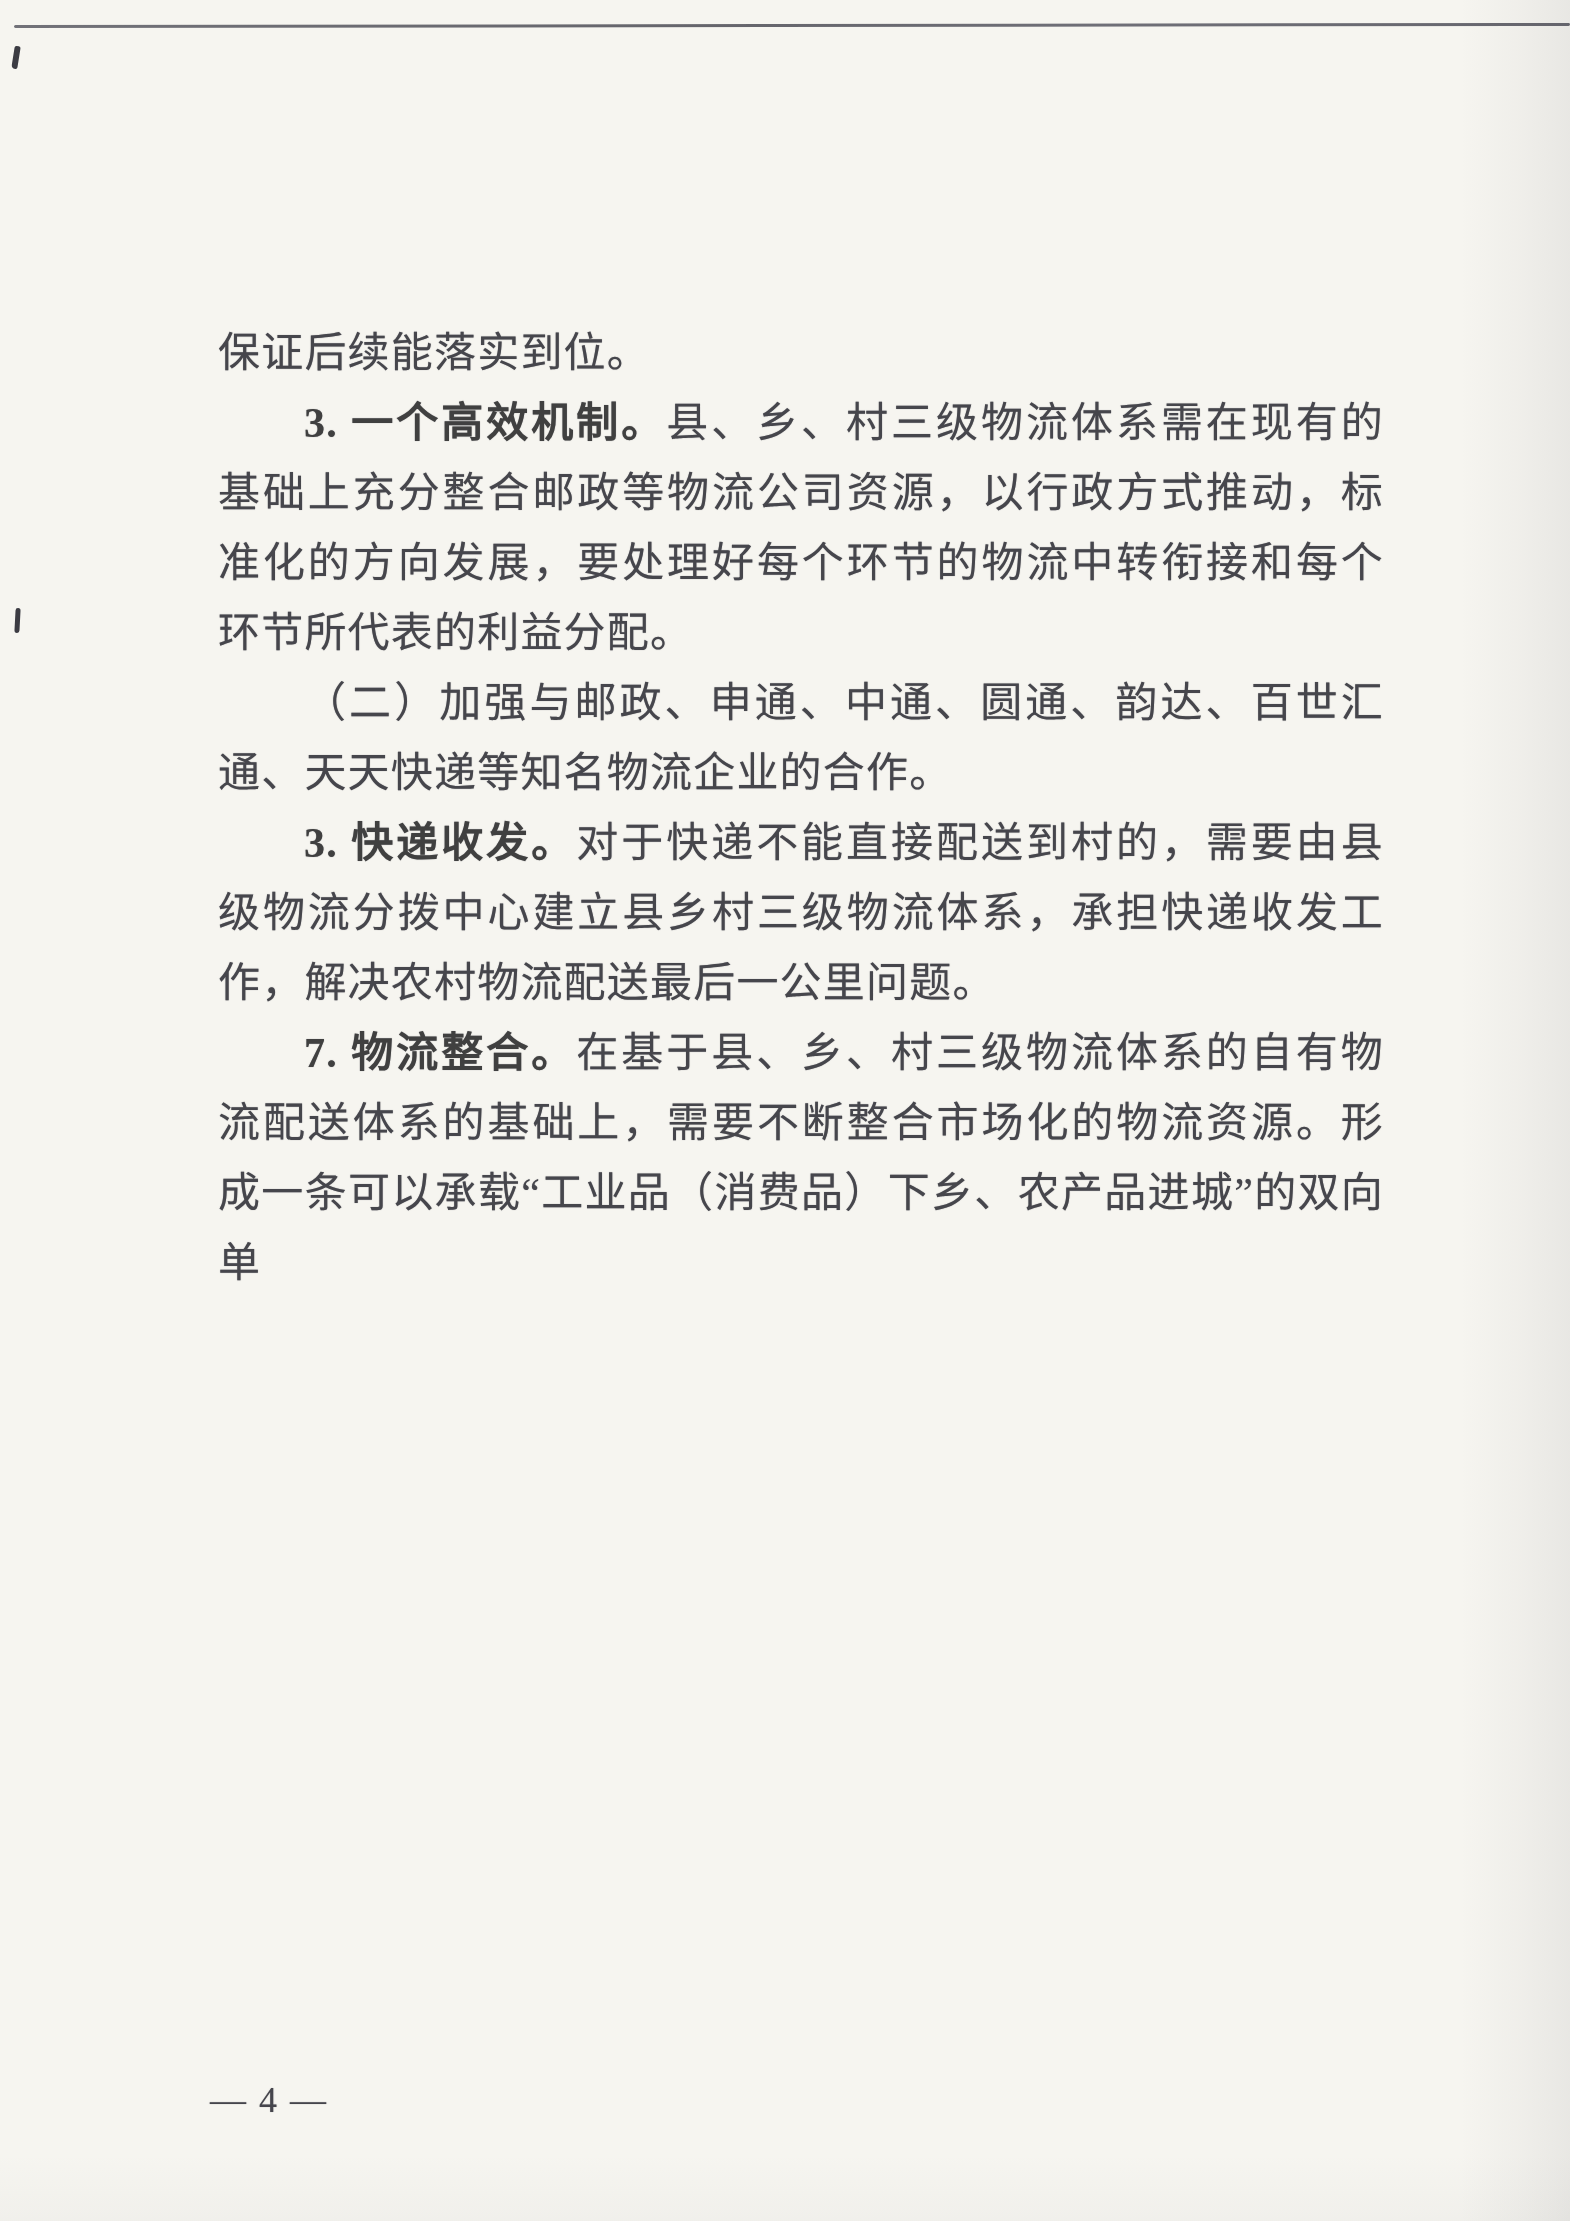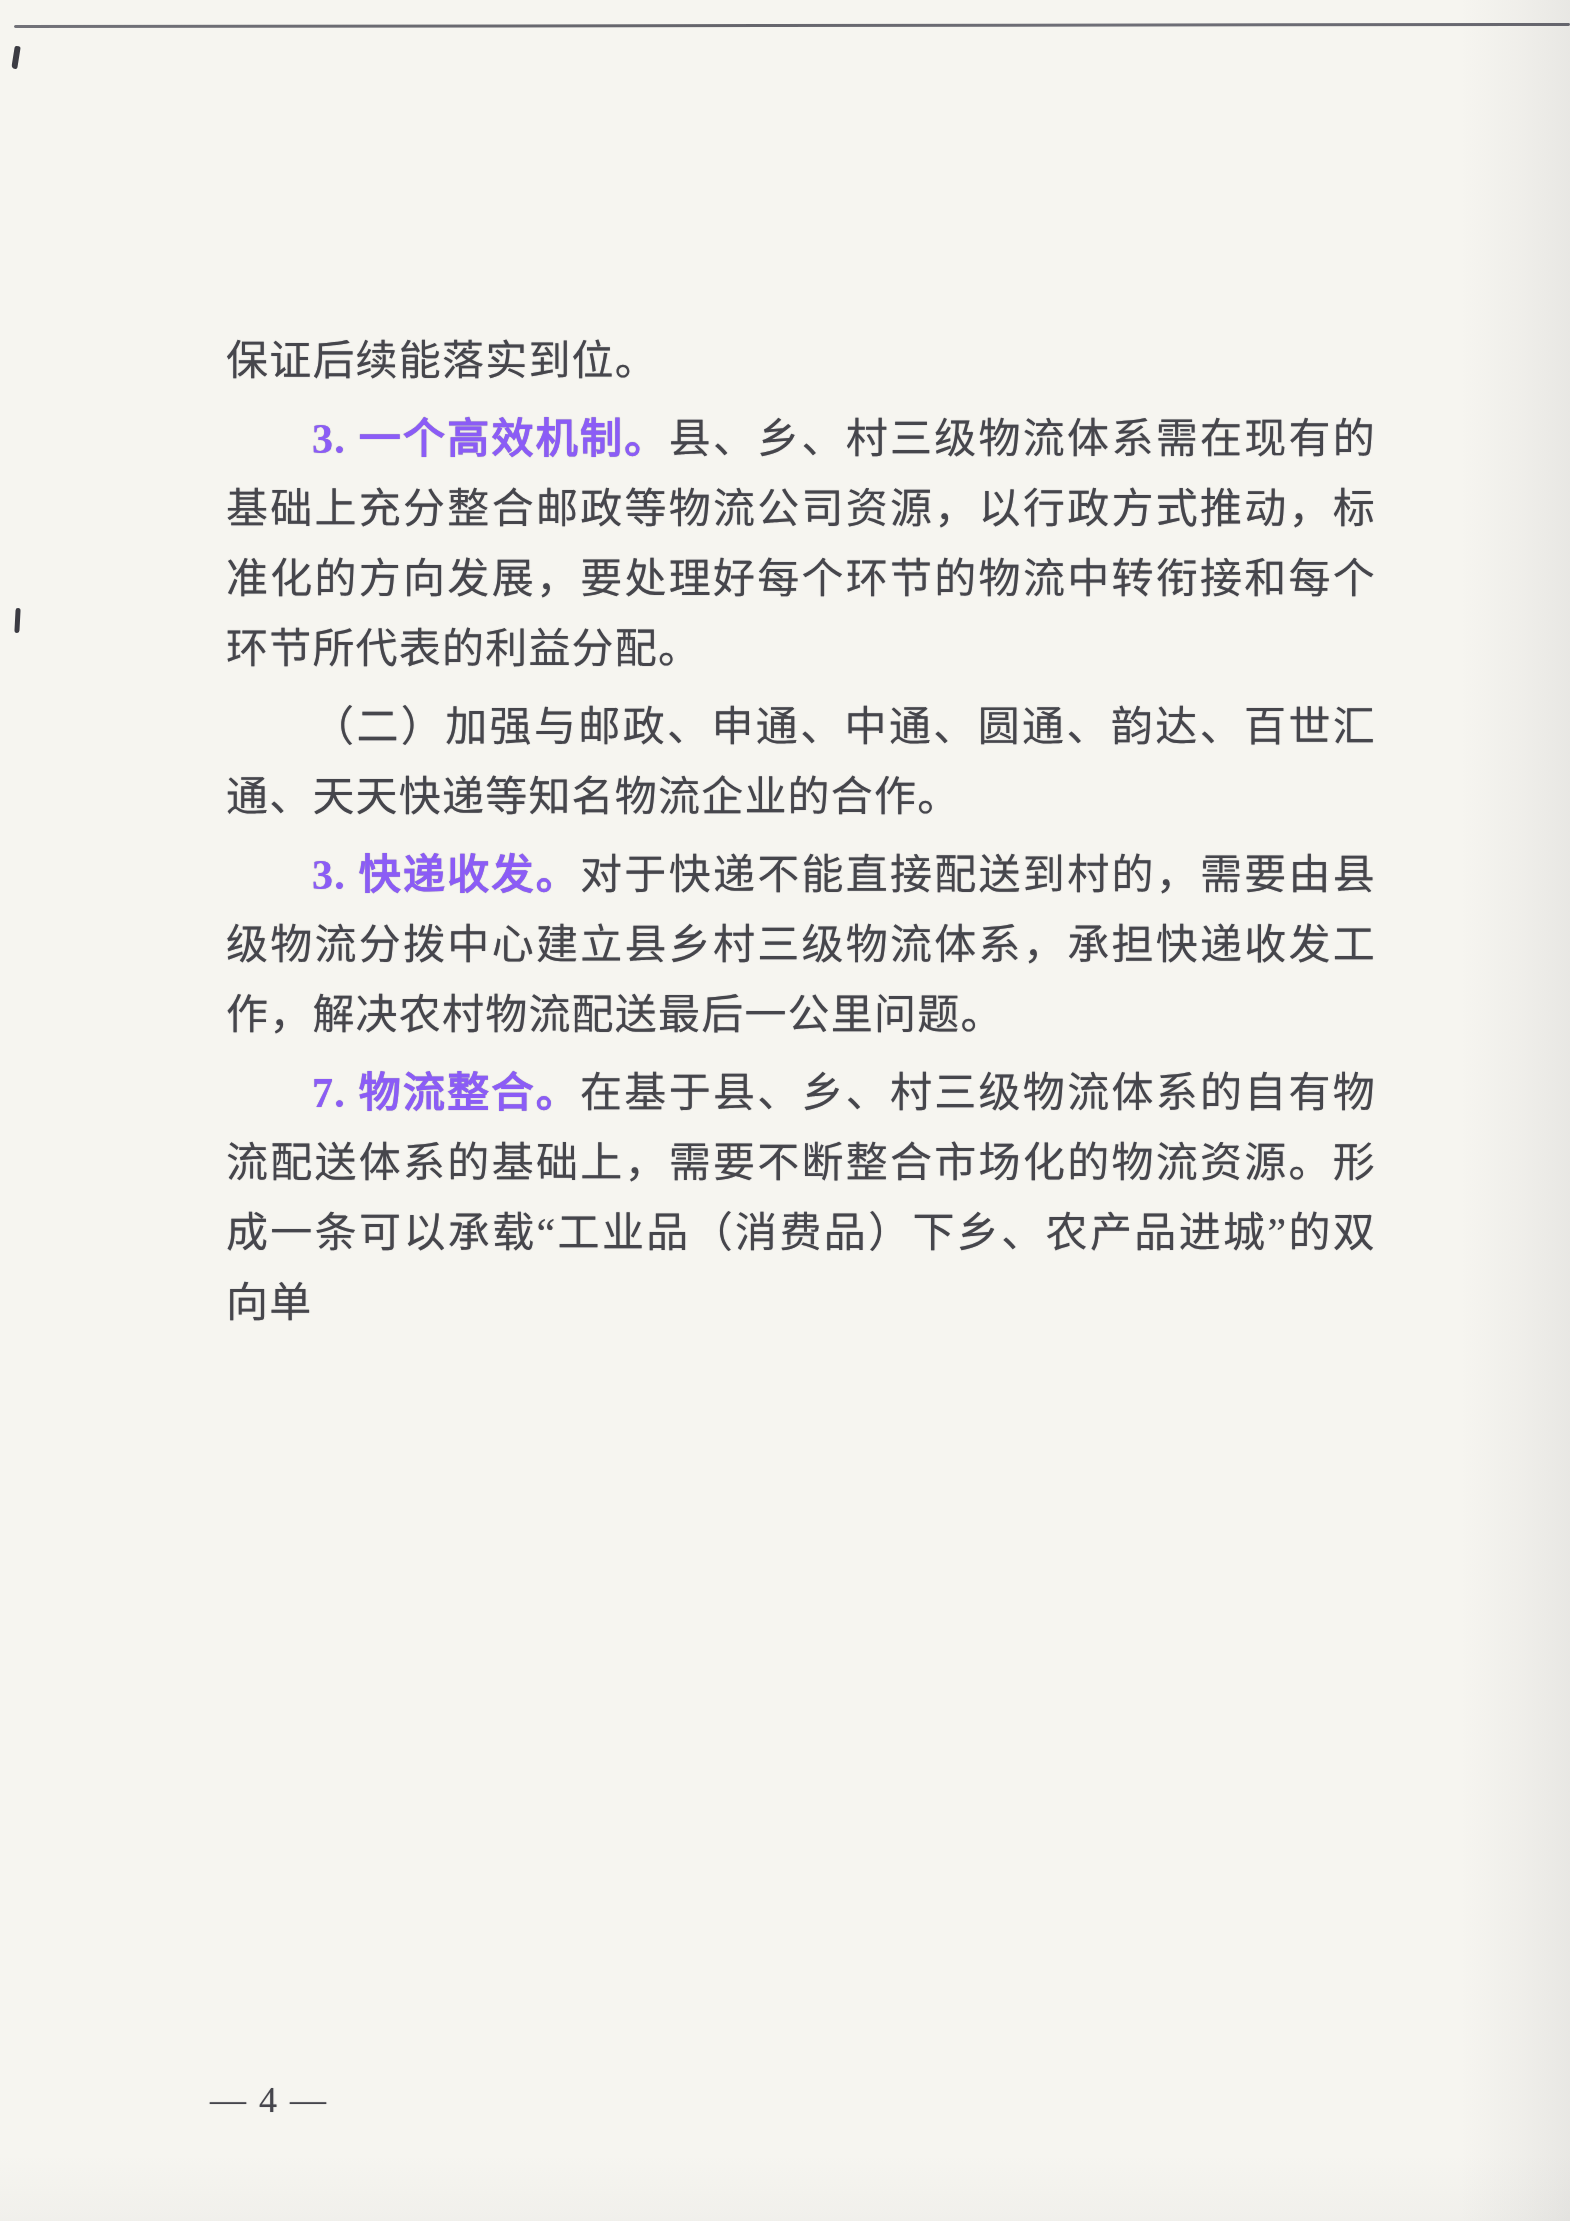--- a/index.html
+++ b/index.html
@@ -63,29 +63,29 @@
     width: 1166px;
     font-size: 42px;
     line-height: 70px;
     letter-spacing: 1.2px;
     color: #46464c;
     text-align: justify;
     text-align-last: left;
     text-shadow: 0 0 1px rgba(70,70,78,0.55);
   }
   .para {
-    margin: 8px;
+    margin: 0;
     padding: 0;
   }
   .para.indent {
     text-indent: 86px;
   }
   .run.bold {
     font-weight: 700;
-    color: #8b5cf6;
+    color: #404040;
   }
   
   .page-footer {
     position: absolute;
     left: 210px;
     top: 2078px;
     font-size: 36px;
     line-height: 44px;
     letter-spacing: 2px;
     color: #45454c;

